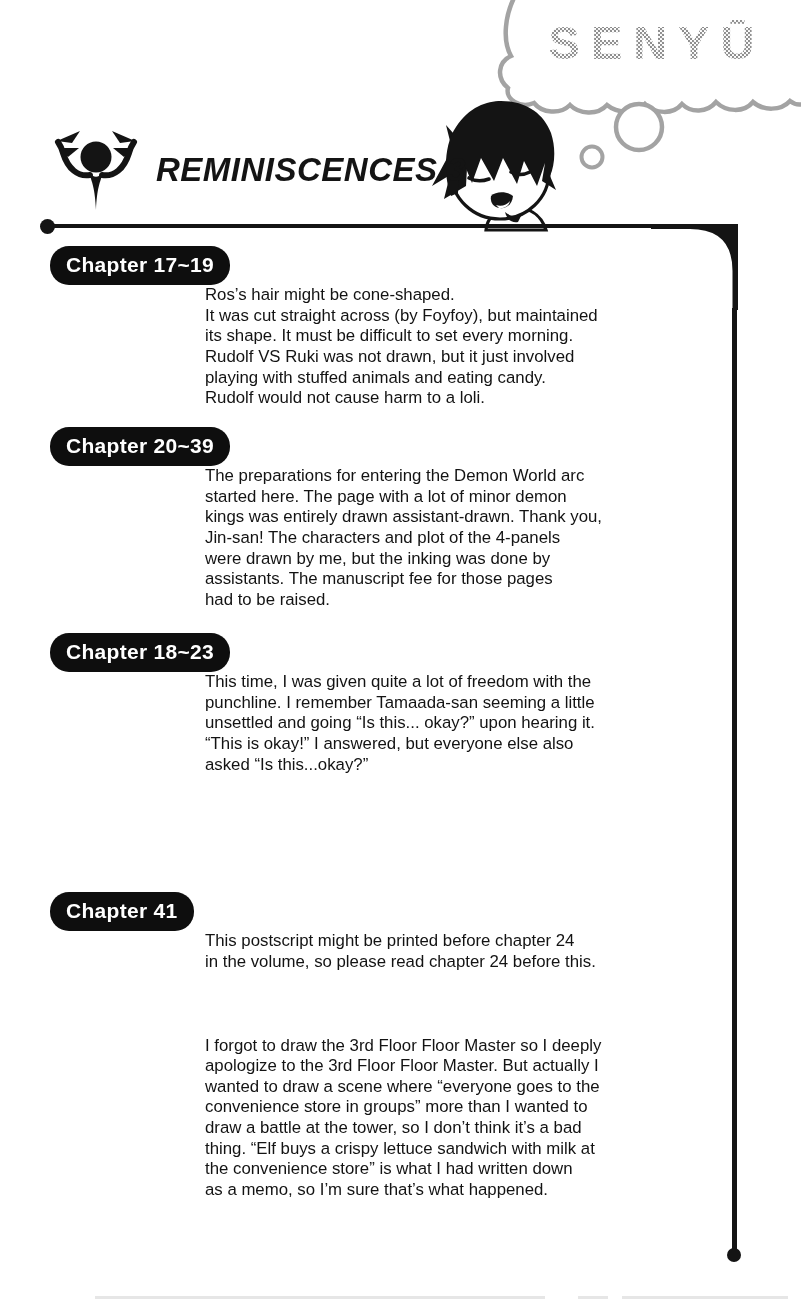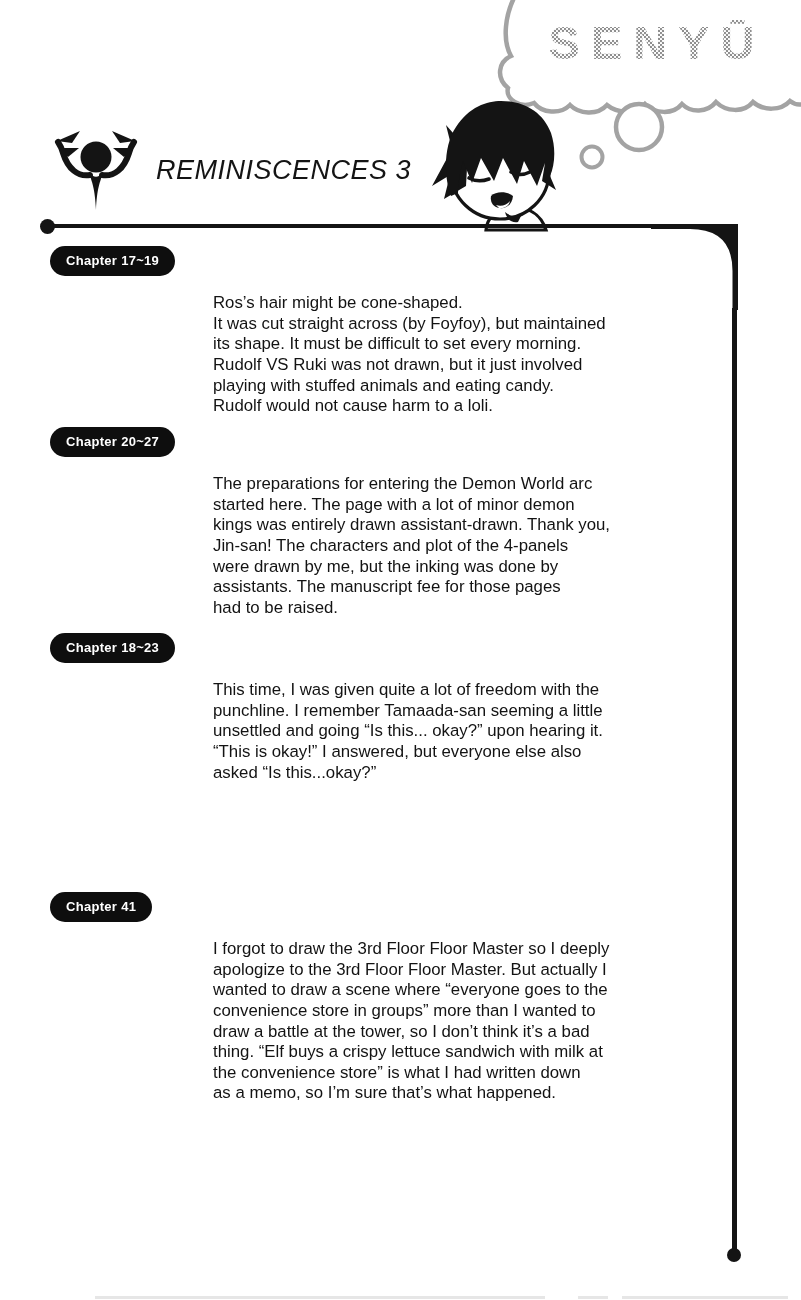--- a/index.html
+++ b/index.html
@@ -12,37 +12,37 @@
   
   .rule-top{position:absolute;left:48px;top:224px;width:690px;height:3.5px;background:#141414;z-index:3;}
   .dot-tl{position:absolute;left:40px;top:219px;width:15px;height:15px;border-radius:50%;background:#141414;z-index:3;}
   .corner{position:absolute;left:651px;top:224px;z-index:3;}
   .rule-right{position:absolute;left:732px;top:308px;width:5px;height:944px;background:#141414;z-index:3;}
   .dot-br{position:absolute;left:727px;top:1248px;width:14px;height:14px;border-radius:50%;background:#141414;z-index:3;}
   .bottom-mark{position:absolute;height:3px;background:#dcdcdc;opacity:.7;top:1296px;z-index:1;}
   
   .header{position:absolute;left:46px;top:124px;display:flex;align-items:center;gap:10px;z-index:2;}
   .title{
-    margin:0;font-size:27px;font-weight:normal;font-style:italic;
+    margin:0;font-size:33px;font-weight:bold;font-style:italic;
     letter-spacing:.5px;color:#141414;white-space:nowrap;
   }
   
   .entry{position:absolute;left:0;width:801px;z-index:2;}
   .badge{
     position:absolute;left:50px;top:2px;
     background:#0e0e0e;color:#ffffff;
-    font-weight:bold;font-size:13px;letter-spacing:.3px;
+    font-weight:bold;font-size:21px;letter-spacing:.3px;
     padding:7px 16px 8px;border-radius:19px;white-space:nowrap;
   }
   .entry-text{
     position:absolute;left:205px;top:0;
     font-size:16.8px;line-height:20.6px;font-weight:normal;
     white-space:pre;color:#131313;
   }
-  .entry-text p{margin:8px;}
+  .entry-text p{margin:0;}
   .entry-text p + p{margin-top:22px;}
 </style>
 </head>
 <body>
 
 <svg class="decor" width="801" height="250" viewBox="0 0 801 250">
   <defs>
     <pattern id="ht" width="4" height="4" patternUnits="userSpaceOnUse">
       <circle cx="1" cy="1" r="1.15" fill="#8a8a8a"></circle>
       <circle cx="3" cy="3" r="1.15" fill="#8a8a8a"></circle>
@@ -114,21 +114,21 @@
     <p>Ros’s hair might be cone-shaped.
 It was cut straight across (by Foyfoy), but maintained
 its shape. It must be difficult to set every morning.
 Rudolf VS Ruki was not drawn, but it just involved
 playing with stuffed animals and eating candy.
 Rudolf would not cause harm to a loli.</p>
   </div>
 </section>
 
 <section class="entry" style="top:425px">
-  <div class="badge">Chapter 20~27</div>
+  <div class="badge">Chapter 20~39</div>
   <div class="entry-text">
     <p>The preparations for entering the Demon World arc
 started here. The page with a lot of minor demon
 kings was entirely drawn assistant-drawn. Thank you,
 Jin-san! The characters and plot of the 4-panels
 were drawn by me, but the inking was done by
 assistants. The manuscript fee for those pages
 had to be raised.</p>
   </div>
 </section>
@@ -140,20 +140,22 @@
 punchline. I remember Tamaada-san seeming a little
 unsettled and going “Is this... okay?” upon hearing it.
 “This is okay!” I answered, but everyone else also
 asked “Is this...okay?”</p>
   </div>
 </section>
 
 <section class="entry" style="top:890px">
   <div class="badge">Chapter 41</div>
   <div class="entry-text">
+    <p>This postscript might be printed before chapter 24
+in the volume, so please read chapter 24 before this.</p>
     <p>I forgot to draw the 3rd Floor Floor Master so I deeply
 apologize to the 3rd Floor Floor Master. But actually I
 wanted to draw a scene where “everyone goes to the
 convenience store in groups” more than I wanted to
 draw a battle at the tower, so I don’t think it’s a bad
 thing. “Elf buys a crispy lettuce sandwich with milk at
 the convenience store” is what I had written down
 as a memo, so I’m sure that’s what happened.</p>
   </div>
 </section>

